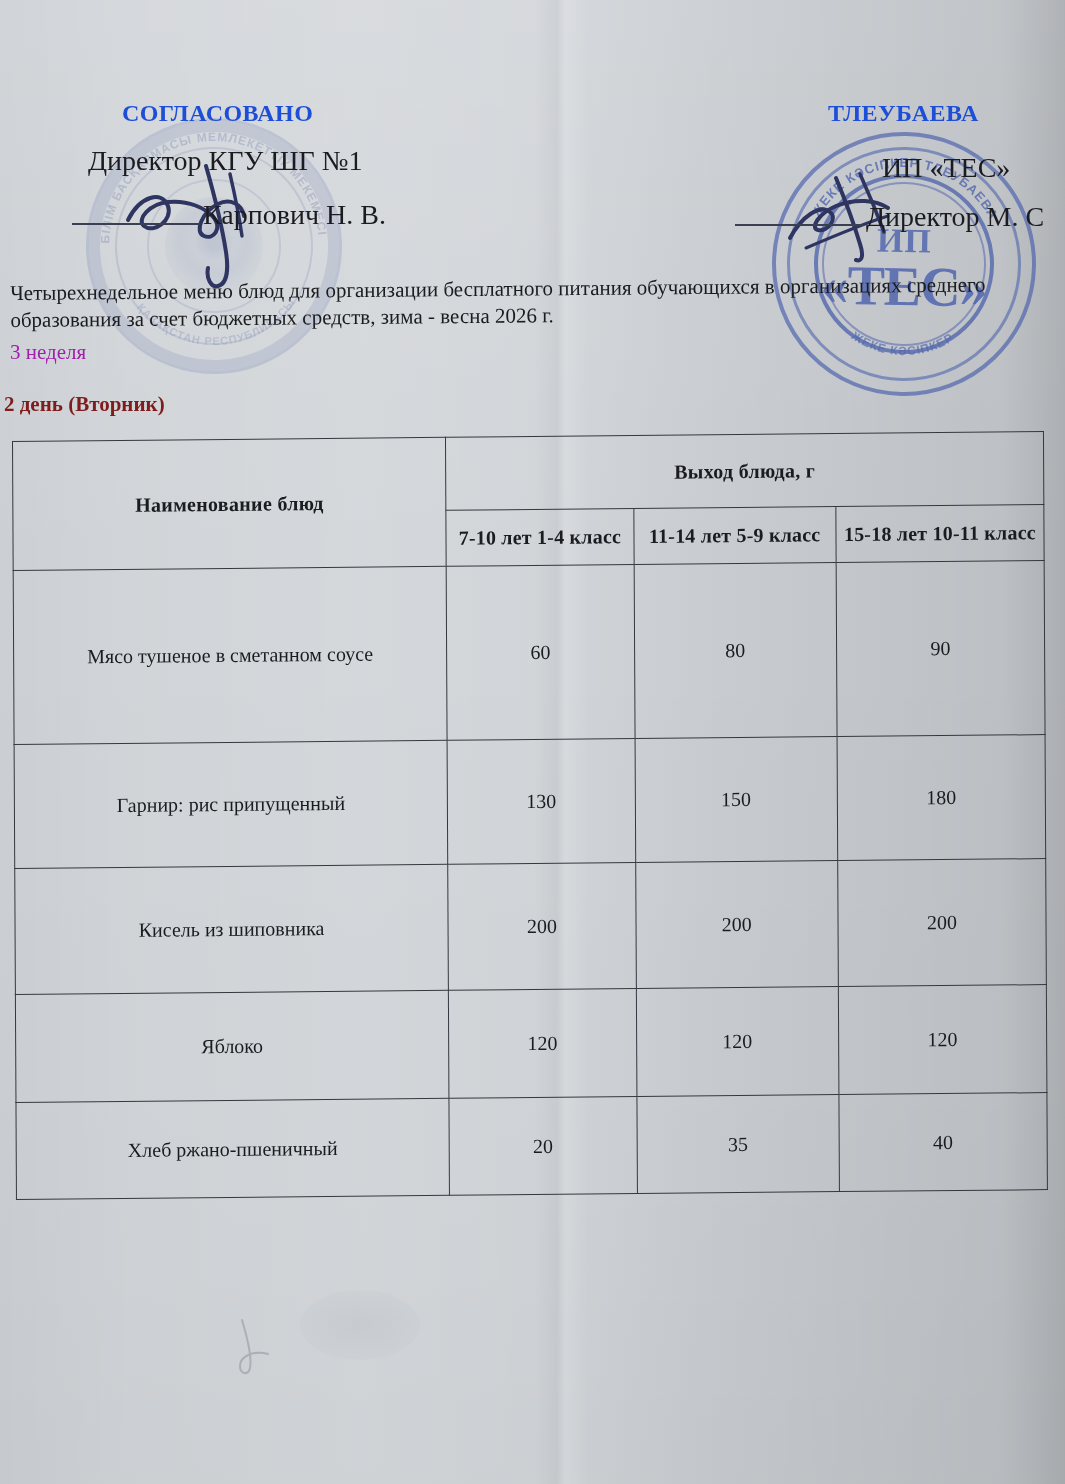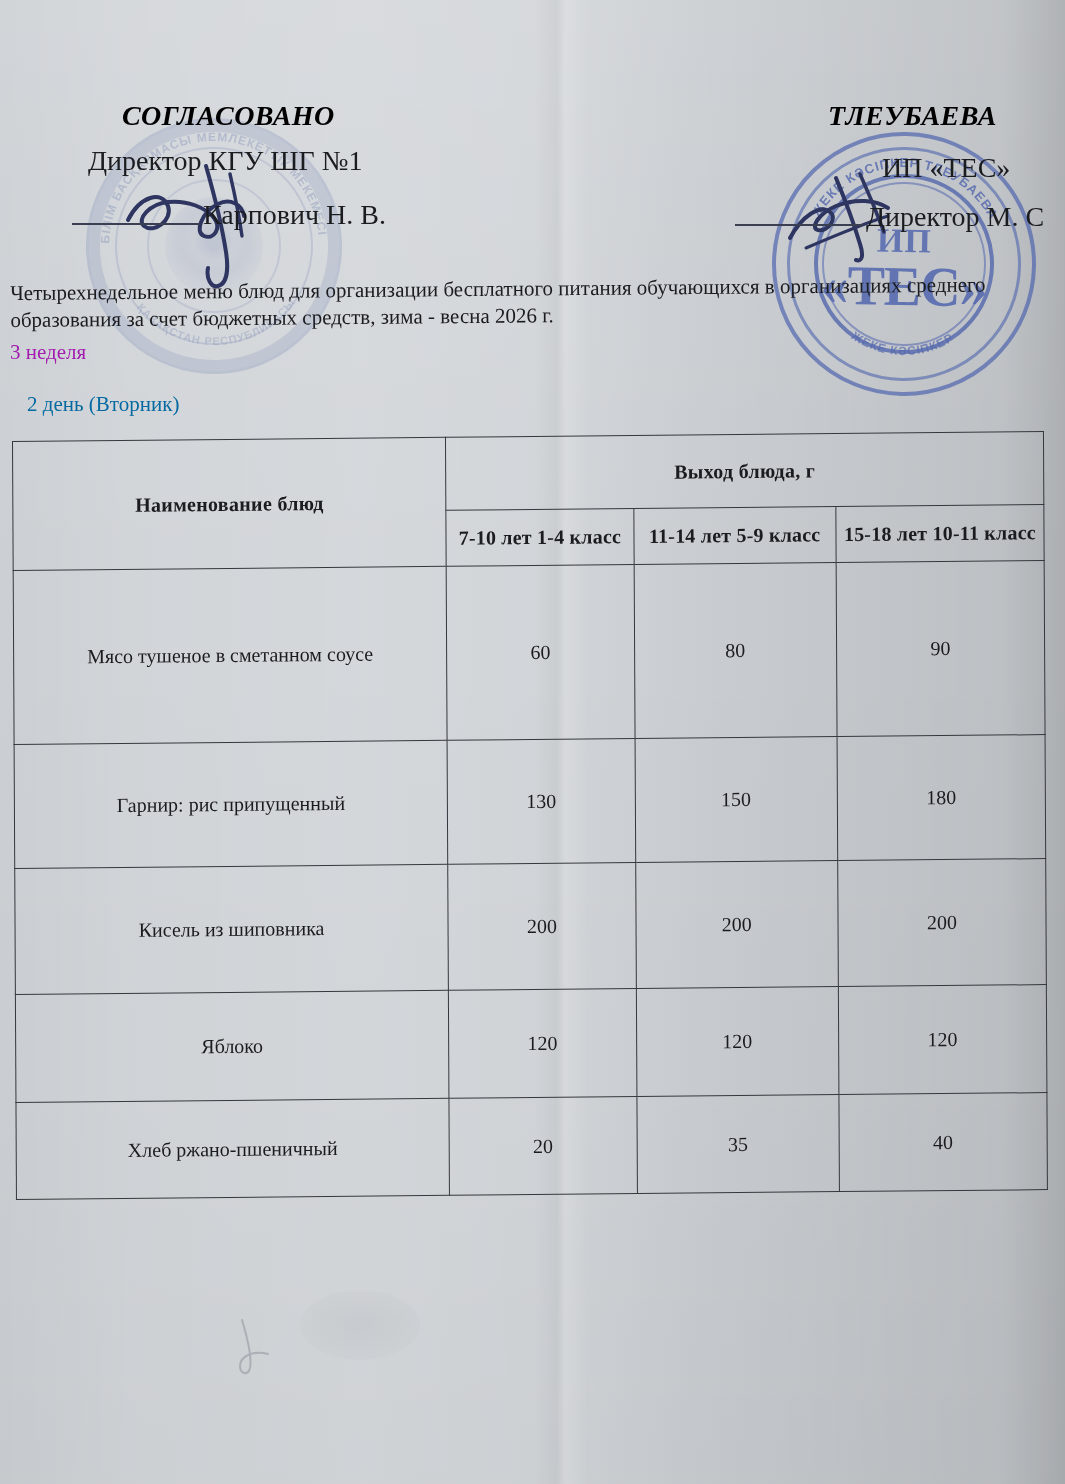--- a/index.html
+++ b/index.html
@@ -77,30 +77,30 @@
   #stamp-tes{
     position:absolute;left:0;right:0;top:118px;text-align:center;
     font-family:"Liberation Serif",serif;font-weight:700;font-size:56px;
     color:rgba(78,99,173,.88);letter-spacing:-1px;
   }
 
   
   .sig{position:absolute;pointer-events:none;}
 
   
-  .ttl{position:absolute;font-weight:700;font-size:28px;color:#000000;letter-spacing:.4px;font-style:italic;}
+  .ttl{position:absolute;font-weight:700;font-size:24px;color:#1d4ed8;letter-spacing:.4px;}
   .ln{position:absolute;font-size:28px;color:#1b1c20;white-space:nowrap;}
   .sigline{position:absolute;height:2px;background:#3a3f52;}
   #para{
     position:absolute;left:10px;top:280px;width:1030px;
     font-size:21px;line-height:27px;color:#1b1c20;
     transform:rotate(-0.5deg);transform-origin:0 0;
   }
   #week{position:absolute;left:10px;top:340px;font-size:21px;color:#a21caf;}
-  #day{position:absolute;left:27px;top:392px;font-size:21px;font-weight:400;color:#0369a1;}
+  #day{position:absolute;left:4px;top:392px;font-size:21px;font-weight:700;color:#7f1d1d;}
 
   
   #tbl-wrap{position:absolute;left:0;top:0;width:1065px;height:1484px;}
   #tbl{
     position:absolute;left:12px;top:441px;width:1032px;height:756px;
     transform:rotate(-0.55deg) skewX(-0.25deg);transform-origin:0 0;
   }
   #tbl table{border-collapse:collapse;width:100%;height:100%;table-layout:fixed;}
   #tbl td{
     border:1.5px solid #35383e;

